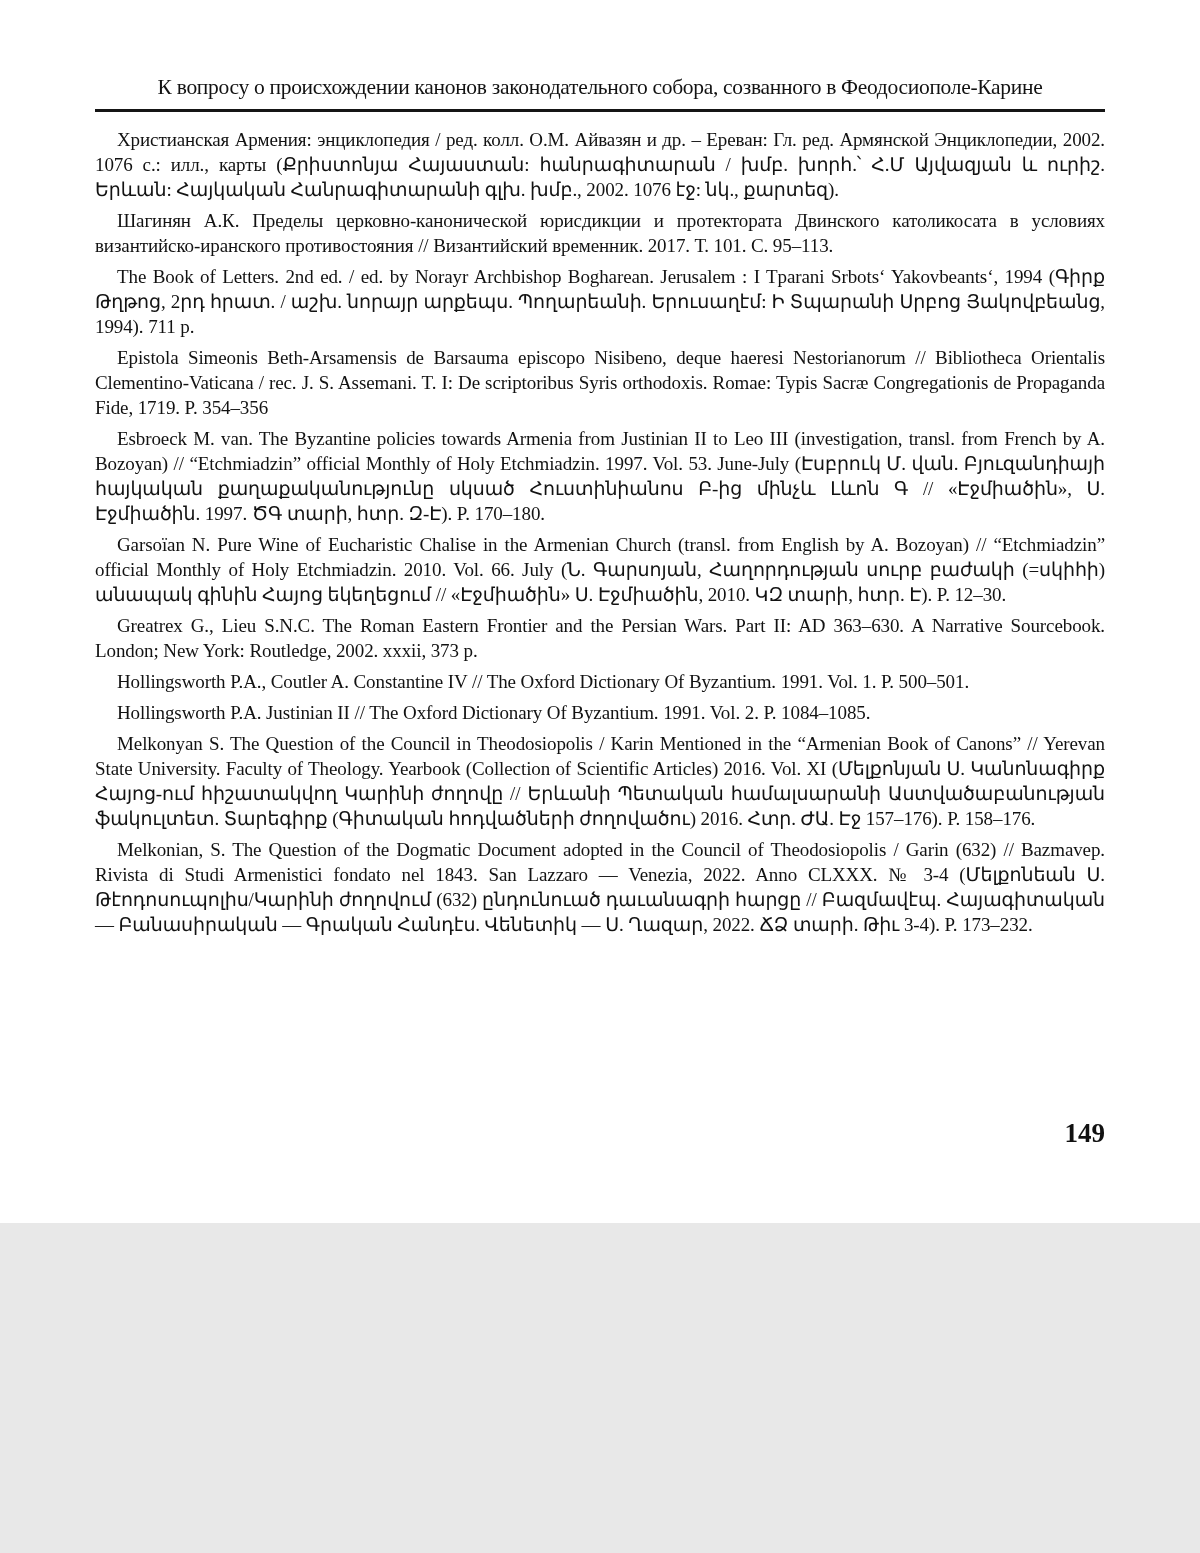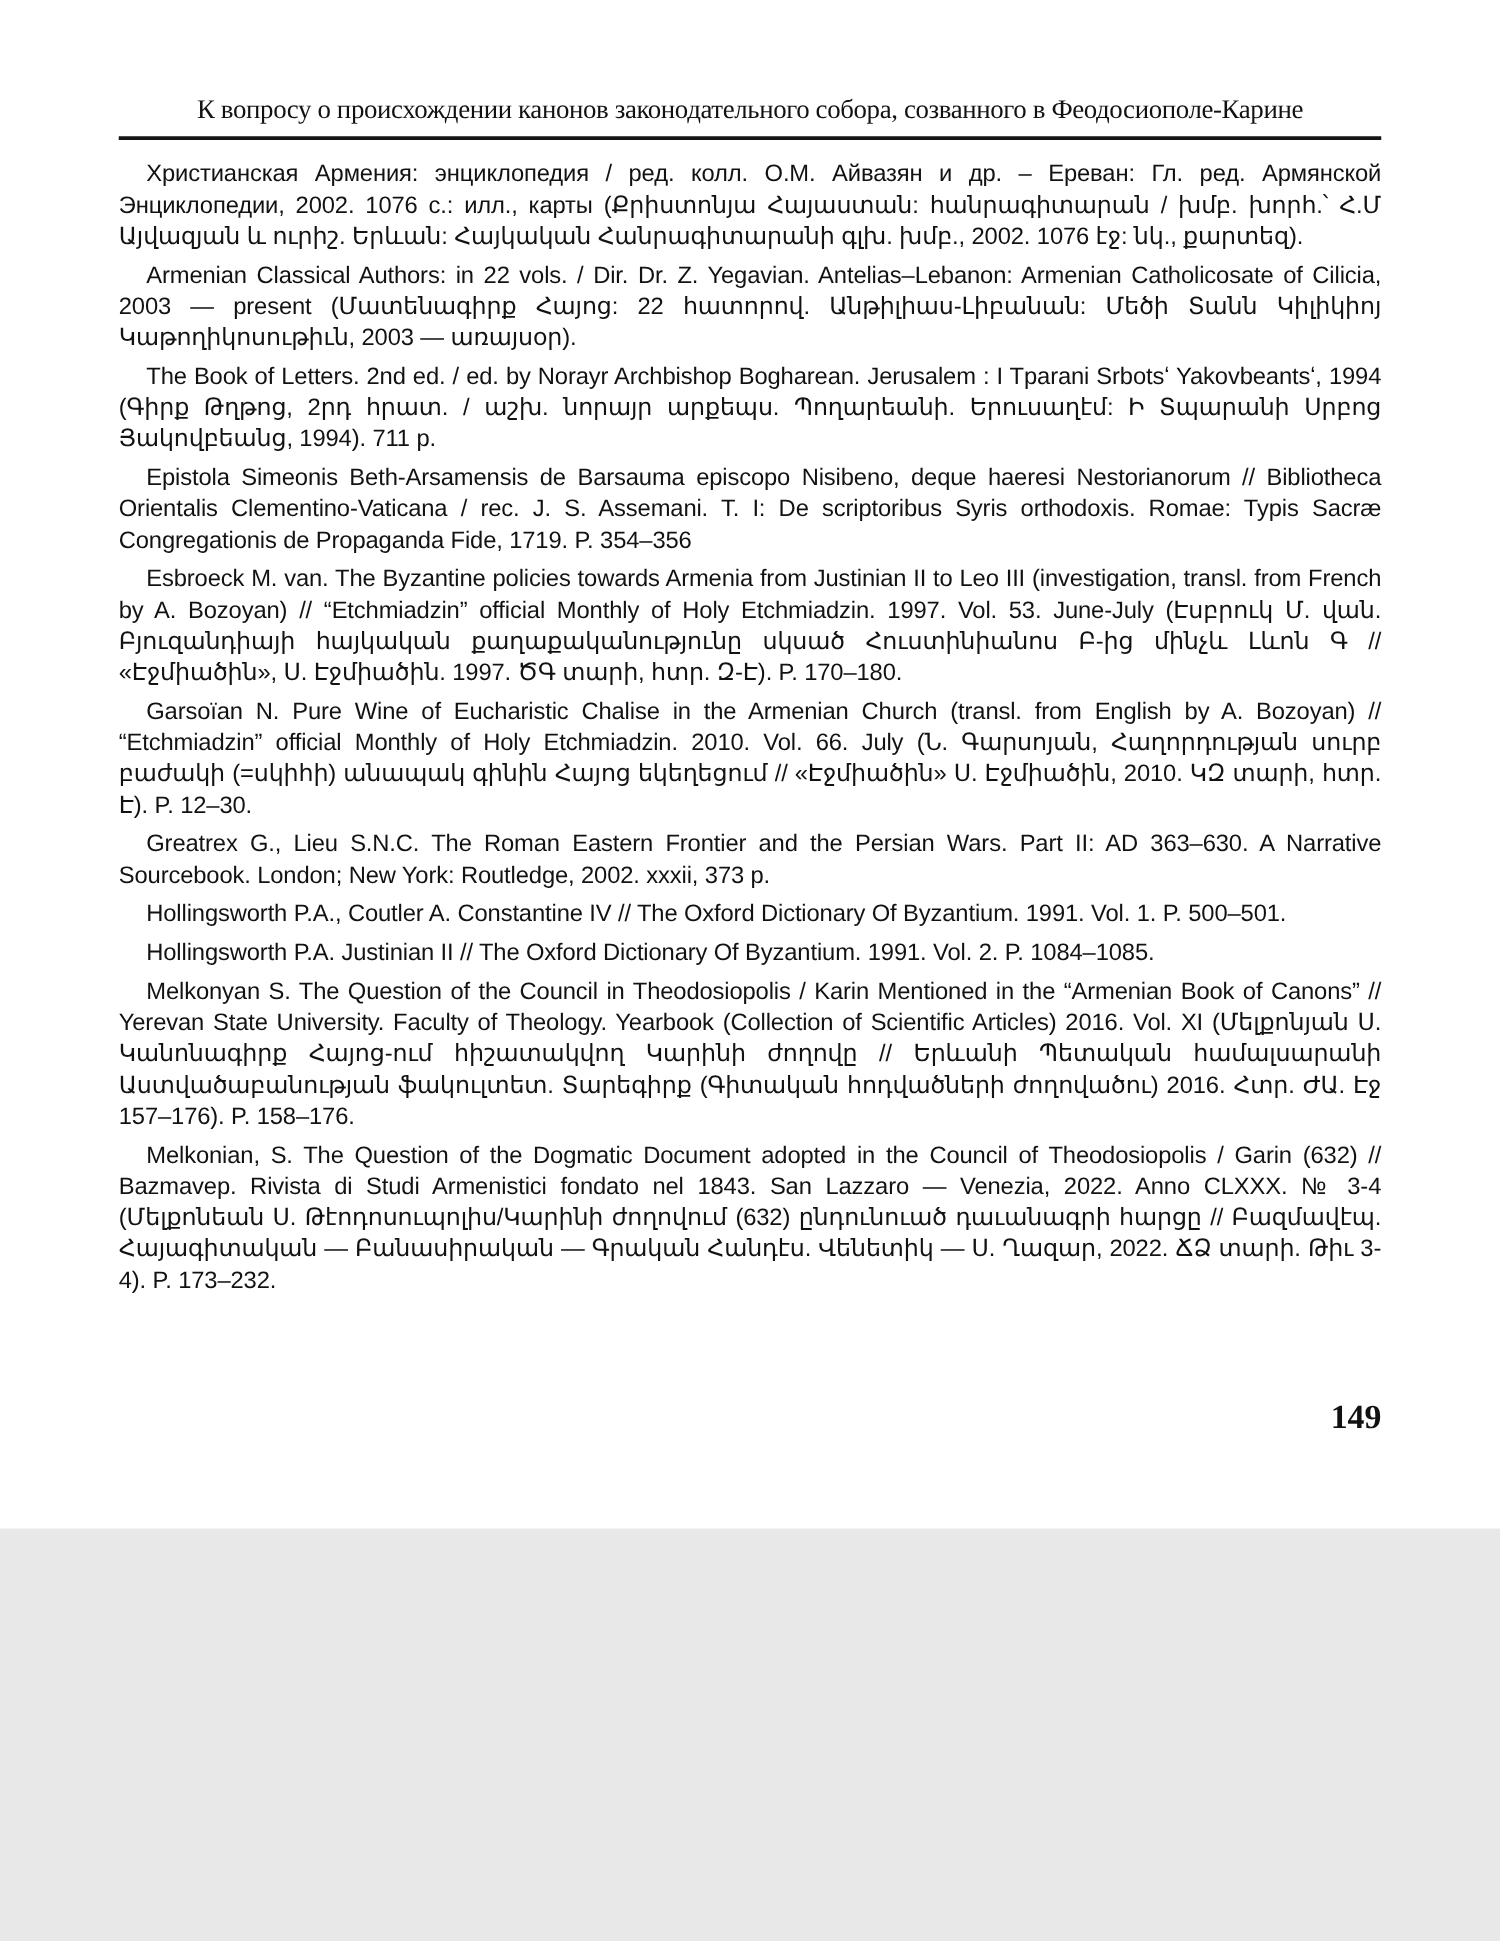--- a/index.html
+++ b/index.html
@@ -30,21 +30,21 @@
     margin: 0 0 15px 0;
   }
   .bib { }
   .entry {
     margin: 0 0 6px 0;
     font-size: 19px;
     line-height: 25px;
     text-align: justify;
     text-indent: 22px;
     
-    font-family: Liberation Sans, sans-serif;
+    font-family: Liberation Serif, serif;
     letter-spacing: -0.1px;
   }
   .page-number {
     position: absolute;
     right: 95px;
     bottom: 74px;
     font-size: 27px;
     font-weight: bold;
     color: #111;
     text-align: right;
@@ -55,21 +55,21 @@
 
 <div class="page">
 
   <header>
     <h1 class="running-head">К вопросу о происхождении канонов законодательного собора, созванного в Феодосиополе-Карине</h1>
     <div class="head-rule"></div>
   </header>
 
   <main class="bib">
     <p class="entry">Христианская Армения: энциклопедия / ред. колл. О.М. Айвазян и др. – Ереван: Гл. ред. Армянской Энциклопедии, 2002. 1076 с.: илл., карты (Քրիստոնյա Հայաստան: հանրագիտարան / խմբ. խորհ.՝ Հ.Մ Այվազյան և ուրիշ. Երևան: Հայկական Հանրագիտարանի գլխ. խմբ., 2002. 1076 էջ: նկ., քարտեզ).</p>
-    <p class="entry">Armenian Classical Authors: in 22 vols. / Dir. Dr. Z. Yegavian. Antelias–Lebanon: Armenian Catholicosate of Cilicia, 2003 — present (Մատենագիրք Հայոց: 22 հատորով. Անթիլիաս-Լիբանան: Մեծի Տանն Կիլիկիոյ Կաթողիկոսութիւն, 2003 — առայսօր).</p>
+    <p class="entry">Шагинян А.К. Пределы церковно-канонической юрисдикции и протектората Двинского католикосата в условиях византийско-иранского противостояния // Византийский временник. 2017. Т. 101. С. 95–113.</p>
     <p class="entry">The Book of Letters. 2nd ed. / ed. by Norayr Archbishop Bogharean. Jerusalem : I Tparani Srbotsʻ Yakovbeantsʻ, 1994 (Գիրք Թղթոց, 2րդ հրատ. / աշխ. նորայր արքեպս. Պողարեանի. Երուսաղէմ: Ի Տպարանի Սրբոց Յակովբեանց, 1994). 711 p.</p>
     <p class="entry">Epistola Simeonis Beth-Arsamensis de Barsauma episcopo Nisibeno, deque haeresi Nestorianorum // Bibliotheca Orientalis Clementino-Vaticana / rec. J. S. Assemani. T. I: De scriptoribus Syris orthodoxis. Romae: Typis Sacræ Congregationis de Propaganda Fide, 1719. P. 354–356</p>
     <p class="entry">Esbroeck M. van. The Byzantine policies towards Armenia from Justinian II to Leo III (investigation, transl. from French by A. Bozoyan) // “Etchmiadzin” official Monthly of Holy Etchmiadzin. 1997. Vol. 53. June-July (Էսբրուկ Մ. վան. Բյուզանդիայի հայկական քաղաքականությունը սկսած Հուստինիանոս Բ-ից մինչև Լևոն Գ // «Էջմիածին», Ս. Էջմիածին. 1997. ԾԳ տարի, հտր. Զ-Է). P. 170–180.</p>
     <p class="entry">Garsoïan N. Pure Wine of Eucharistic Chalise in the Armenian Church (transl. from English by A. Bozoyan) // “Etchmiadzin” official Monthly of Holy Etchmiadzin. 2010. Vol. 66. July (Ն. Գարսոյան, Հաղորդության սուրբ բաժակի (=սկիհի) անապակ գինին Հայոց եկեղեցում // «Էջմիածին» Ս. Էջմիածին, 2010. ԿԶ տարի, հտր. Է). P. 12–30.</p>
     <p class="entry">Greatrex G., Lieu S.N.C. The Roman Eastern Frontier and the Persian Wars. Part II: AD 363–630. A Narrative Sourcebook. London; New York: Routledge, 2002. xxxii, 373 p.</p>
     <p class="entry">Hollingsworth P.A., Coutler A. Constantine IV // The Oxford Dictionary Of Byzantium. 1991. Vol. 1. P. 500–501.</p>
     <p class="entry">Hollingsworth P.A. Justinian II // The Oxford Dictionary Of Byzantium. 1991. Vol. 2. P. 1084–1085.</p>
     <p class="entry">Melkonyan S. The Question of the Council in Theodosiopolis / Karin Mentioned in the “Armenian Book of Canons” // Yerevan State University. Faculty of Theology. Yearbook (Collection of Scientific Articles) 2016. Vol. XI (Մելքոնյան Ս. Կանոնագիրք Հայոց-ում հիշատակվող Կարինի ժողովը // Երևանի Պետական համալսարանի Աստվածաբանության ֆակուլտետ. Տարեգիրք (Գիտական հոդվածների ժողովածու) 2016. Հտր. ԺԱ. Էջ 157–176). P. 158–176.</p>
     <p class="entry">Melkonian, S. The Question of the Dogmatic Document adopted in the Council of Theodosiopolis / Garin (632) // Bazmavep. Rivista di Studi Armenistici fondato nel 1843. San Lazzaro — Venezia, 2022. Anno CLXXX. № 3-4 (Մելքոնեան Ս. Թէոդոսուպոլիս/Կարինի ժողովում (632) ընդունուած դաւանագրի հարցը // Բազմավէպ. Հայագիտական — Բանասիրական — Գրական Հանդէս. Վենետիկ — Ս. Ղազար, 2022. ՃՁ տարի. Թիւ 3-4). P. 173–232.</p>
   </main>

